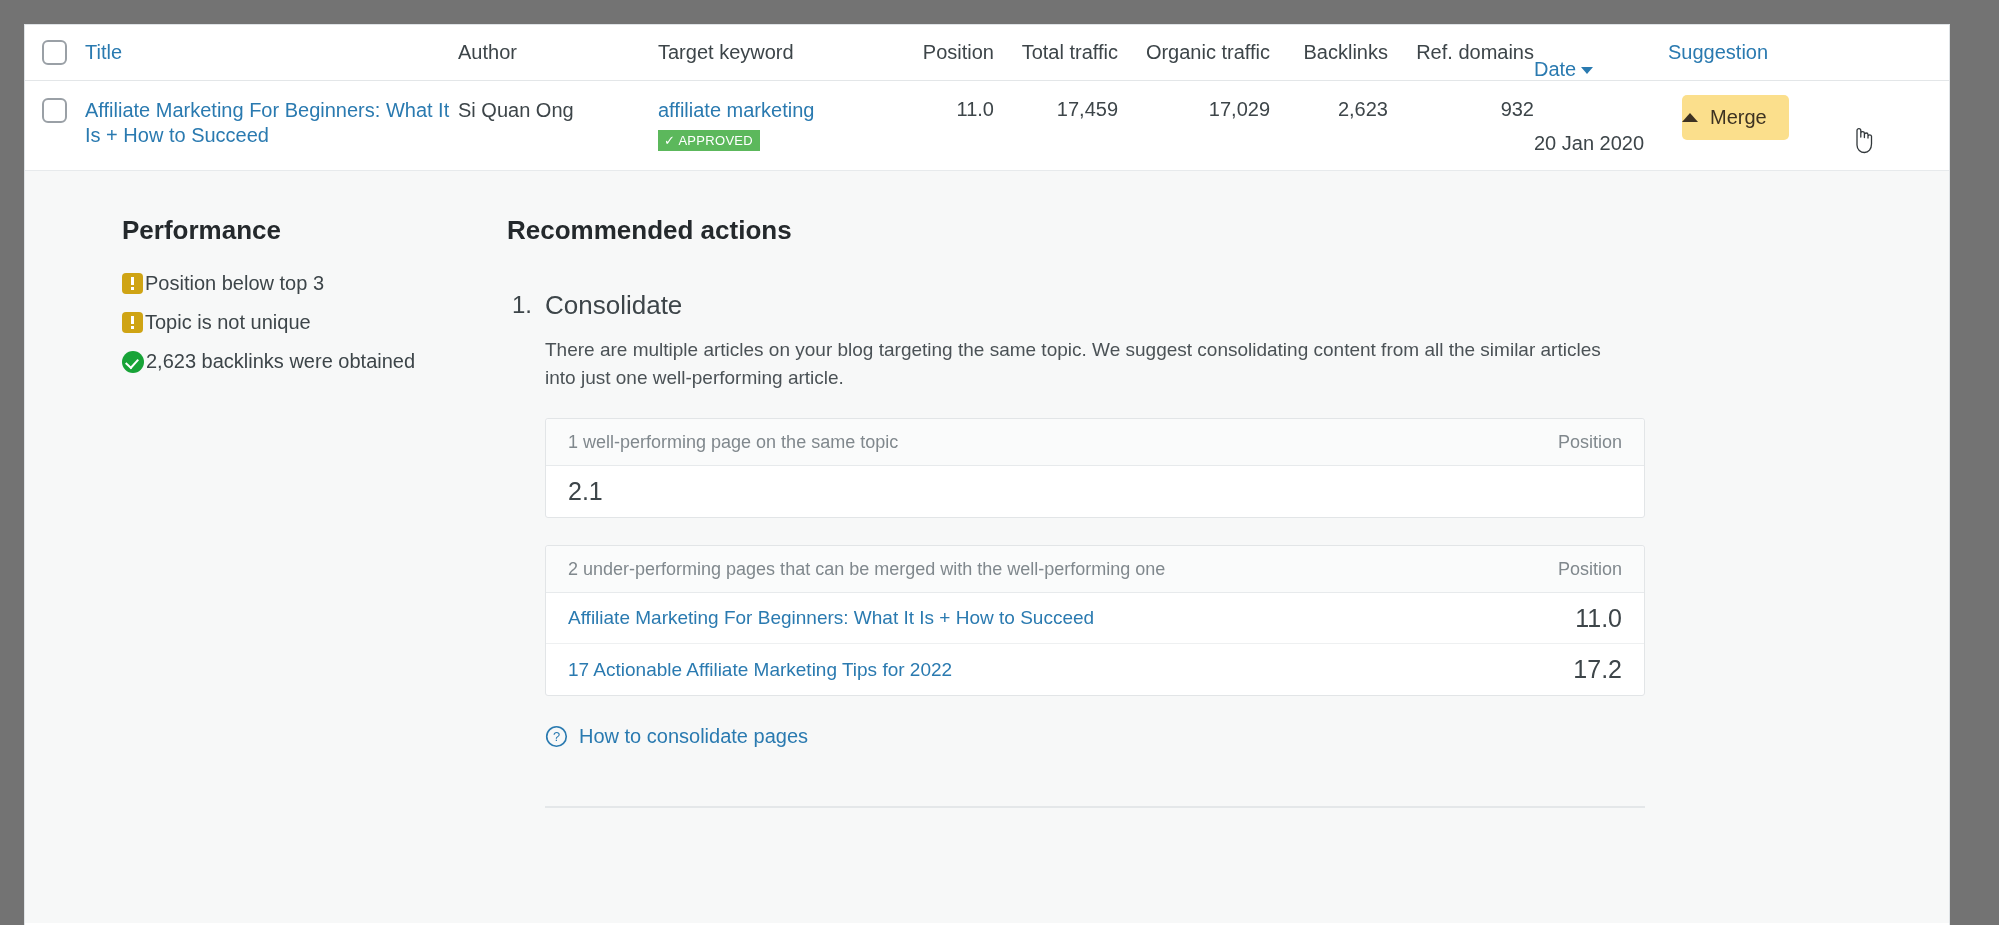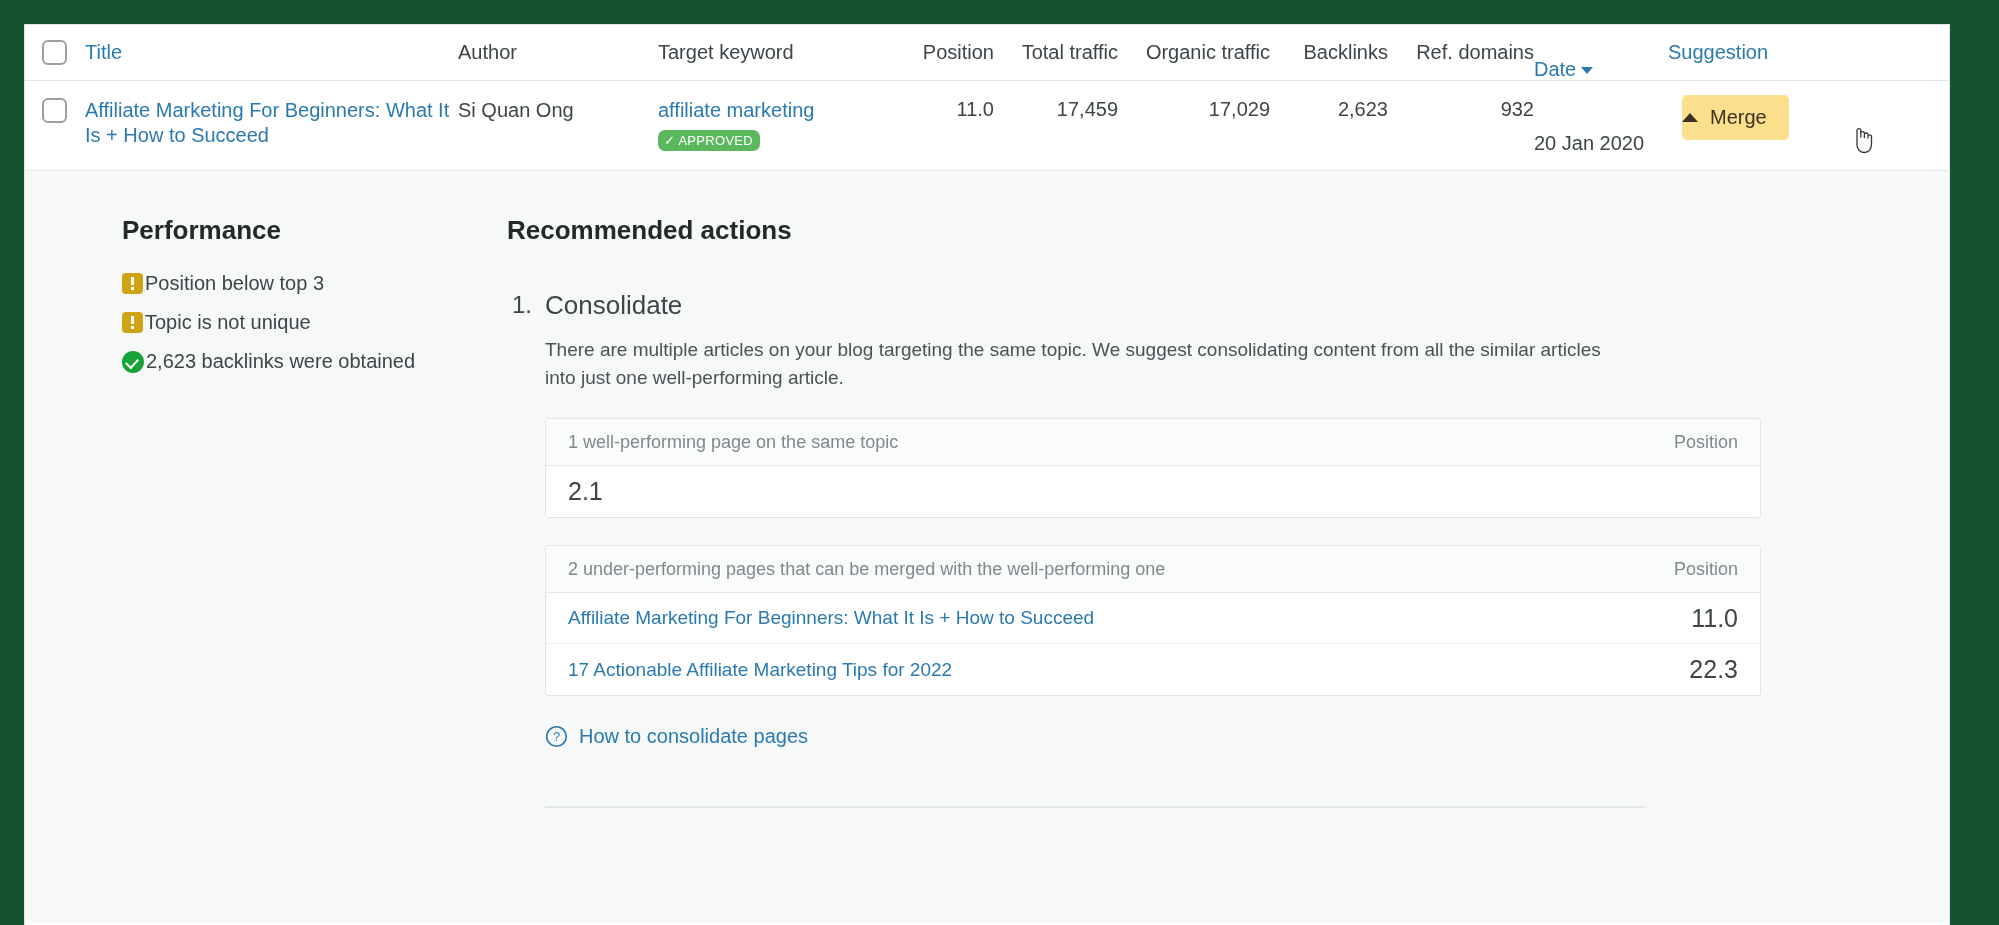--- a/index.html
+++ b/index.html
@@ -6,21 +6,21 @@
     margin: 0;
     padding: 0;
     background: #efefef;
     font-family: "Liberation Sans", sans-serif;
     -webkit-font-smoothing: antialiased;
   }
   #screen {
     position: relative;
     width: 1999px;
     height: 925px;
-    background: #14532d;
+    background: #737373;
     overflow: hidden;
   }
   .panel {
     position: absolute;
     left: 24px;
     top: 24px;
     width: 1926px;
     height: 901px;
     background: #ffffff;
     border: 1px solid #dfe3e6;
@@ -98,21 +98,21 @@
   .cell-txt { font-size: 20px; color: #3d4549; line-height: 25px; }
   .num { text-align: right; font-size: 20px; color: #3d4549; }
   .badge {
     display: inline-block;
     margin-top: 7px;
     background: #5cb85c;
     color: #ffffff;
     font-size: 13px;
     letter-spacing: 0.3px;
     padding: 3px 7px 3px 6px;
-    border-radius: 7px;
+    border-radius: 0;
     white-space: nowrap;
   }
   .btn-merge {
     display: inline-flex;
     align-items: center;
     gap: 12px;
     background: #fbdf8c;
     border: none;
     border-radius: 5px;
     padding: 11px 22px 11px 0;
@@ -220,21 +220,21 @@
     line-height: 28px;
     margin: 0 0 26px 0;
     max-width: 1095px;
   }
 
   .mini-table {
     border: 1px solid #e2e5e7;
     border-radius: 3px;
     background: #ffffff;
     margin-bottom: 27px;
-    width: 1216px;
+    width: 1100px;
     box-sizing: border-box;
   }
   .mini-head, .mini-row {
     display: flex;
     align-items: center;
     padding: 0 22px;
     box-sizing: border-box;
   }
   .mini-head {
     height: 47px;
@@ -371,21 +371,21 @@
               <div class="mini-head">
                 <span class="mini-head-label">2 under-performing pages that can be merged with the well-performing one</span>
                 <span class="mini-head-pos">Position</span>
               </div>
               <div class="mini-row">
                 <a class="mini-row-title">Affiliate Marketing For Beginners: What It Is + How to Succeed</a>
                 <span class="mini-row-pos">11.0</span>
               </div>
               <div class="mini-row">
                 <a class="mini-row-title">17 Actionable Affiliate Marketing Tips for 2022</a>
-                <span class="mini-row-pos">22.3</span>
+                <span class="mini-row-pos">17.2</span>
               </div>
             </div>
 
             <a class="help-link">
               <svg width="23" height="23" viewBox="0 0 24 24">
                 <circle cx="12" cy="12" r="10.2" fill="none" stroke="#2a7ab0" stroke-width="1.7"></circle>
                 <text x="12" y="17" font-size="13.5" font-family="Liberation Sans, sans-serif" fill="#2a7ab0" text-anchor="middle">?</text>
               </svg>
               <span>How to consolidate pages</span>
             </a>

